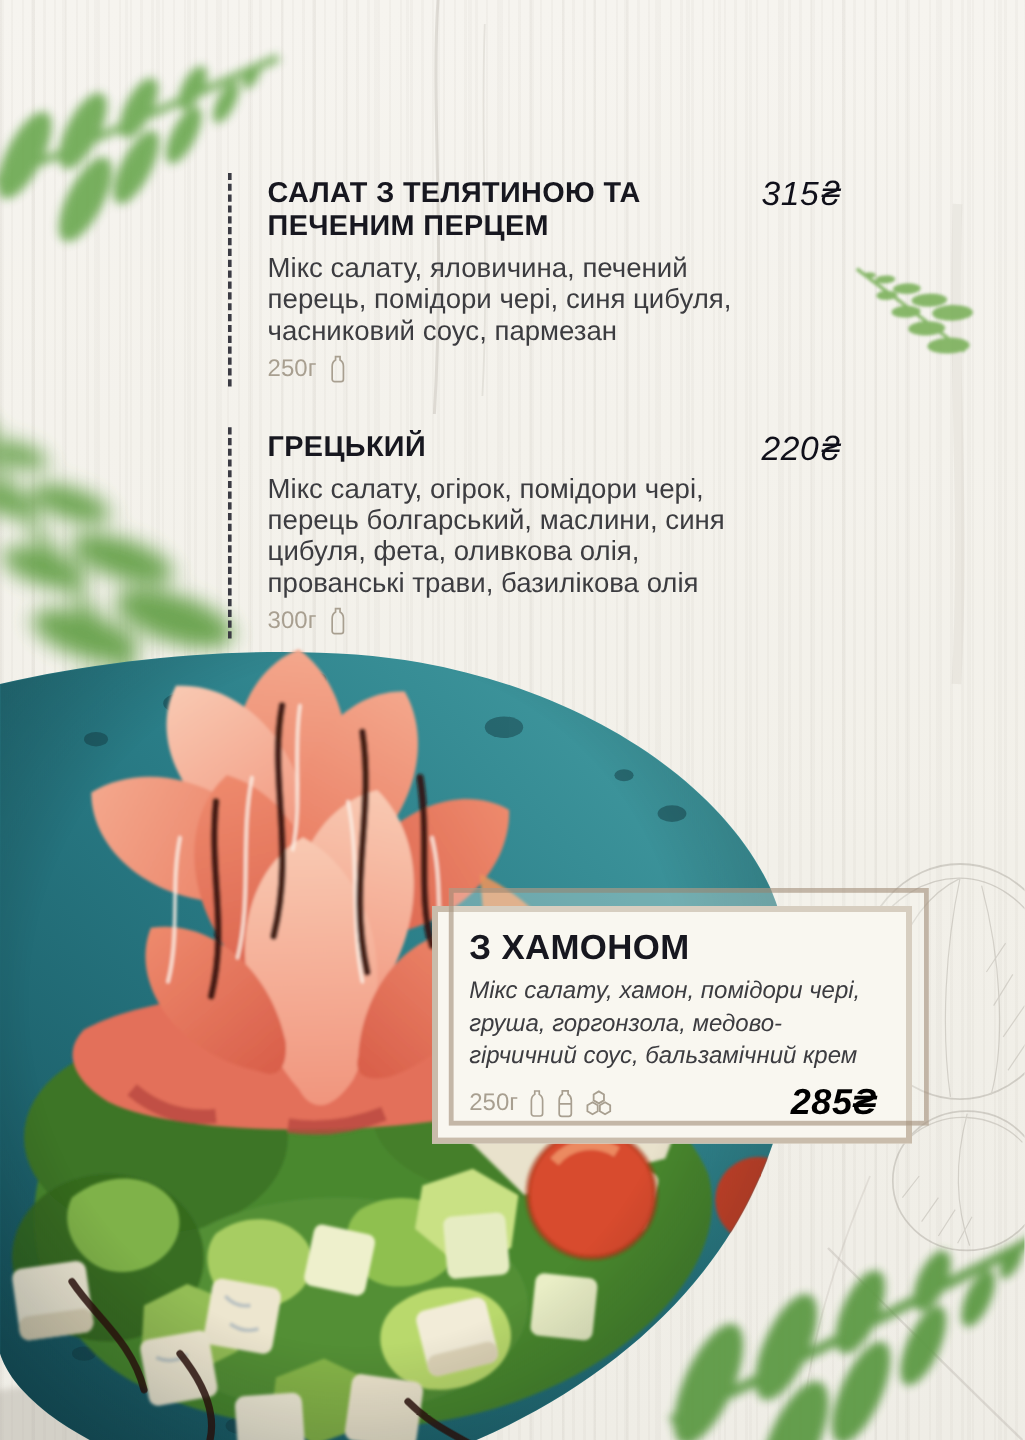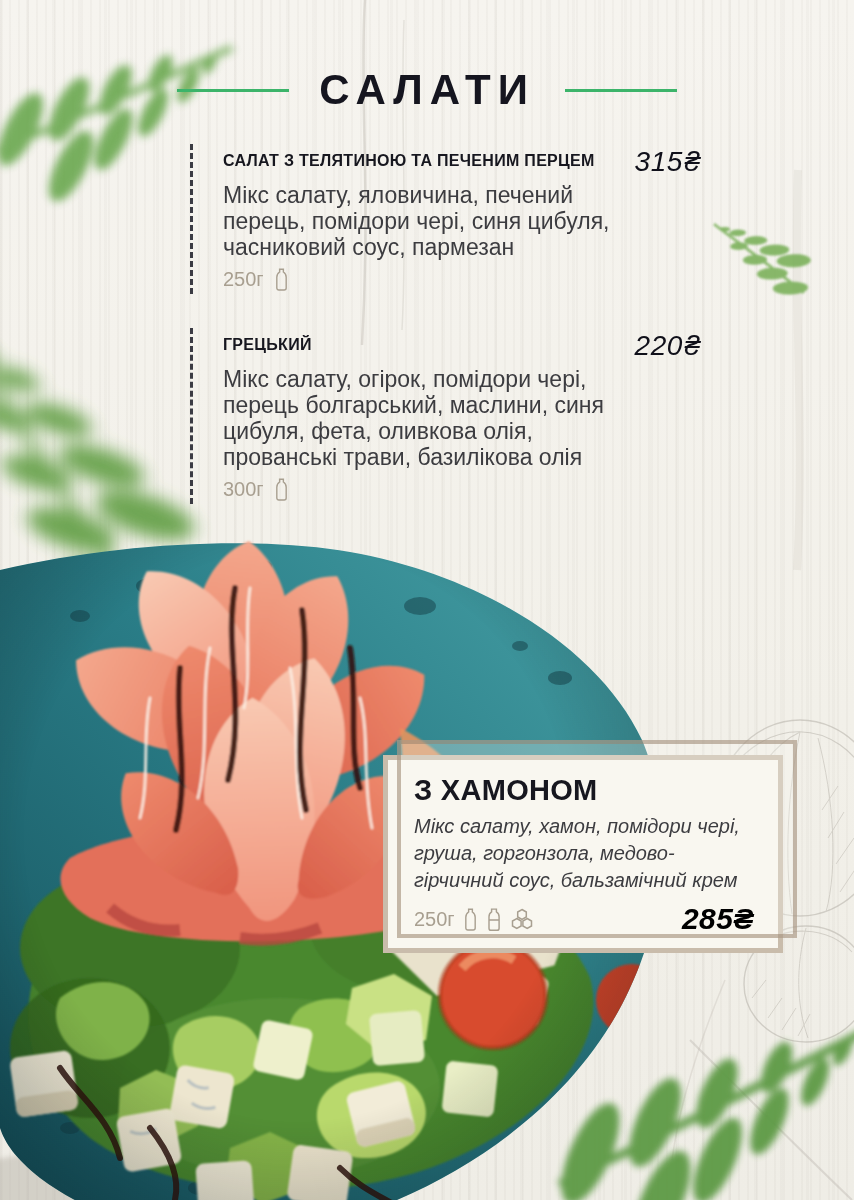--- a/index.html
+++ b/index.html
@@ -15,36 +15,36 @@
   .texture-overlay{position:absolute;inset:0;z-index:0;pointer-events:none;}
 
   
   .menu-header{position:absolute;top:66px;left:0;width:100%;display:flex;align-items:center;justify-content:center;gap:30px;z-index:2;}
   .header-line{width:112px;height:3px;background:#3cb46a;}
   .menu-title{font-size:42px;font-weight:600;letter-spacing:7px;color:#15151f;}
 
   
   .menu-items{position:absolute;left:190px;top:144px;width:512px;z-index:2;}
   .menu-item{position:relative;border-left:3px dashed #3b3b43;padding:3px 0 2px 30px;margin-bottom:34px;}
-  .item-name{font-size:16px;line-height:28px;font-weight:800;color:#17171f;max-width:380px;letter-spacing:.3px;}
+  .item-name{font-size:24px;line-height:28px;font-weight:800;color:#17171f;max-width:380px;letter-spacing:.3px;}
   .item-price{position:absolute;right:0;top:2px;font-size:28px;font-weight:400;font-style:italic;color:#10101a;letter-spacing:.5px;}
   .item-desc{margin-top:7px;font-size:23px;line-height:26px;color:#3c3c40;max-width:388px;}
   .weight-row{margin-top:7px;display:flex;align-items:center;gap:10px;color:#a89f90;font-size:20px;}
   .weight-row svg{display:block;}
 
   
   .salad-photo{position:absolute;left:0;top:528px;width:670px;height:672px;z-index:1;}
 
   
   .leaves{position:absolute;inset:0;z-index:1;pointer-events:none;}
   .sketch{position:absolute;left:688px;top:688px;width:166px;height:370px;z-index:1;pointer-events:none;}
 
   
   .featured-card{
-    position:absolute;left:383px;top:755px;width:400px;box-sizing:border-box;min-height:186px;
+    position:absolute;left:360px;top:755px;width:400px;box-sizing:border-box;min-height:186px;
     background:#f9f7f0;border:5px solid #c9bcab;z-index:5;padding:14px 16px 12px 26px;
   }
   .featured-card::before{
     content:"";position:absolute;inset:-5px;transform:translate(14px,-15px);
     border:4px solid rgba(153,131,108,.55);background:rgba(250,248,242,.30);z-index:-1;
   }
   .featured-name{font-size:29px;font-weight:800;color:#17171f;letter-spacing:.3px;}
   .featured-desc{margin-top:6px;font-size:20px;line-height:27px;color:#3c3c40;max-width:342px;font-style:italic;}
   .featured-bottom{margin-top:8px;display:flex;align-items:center;justify-content:space-between;padding-right:8px;}
   .featured-weight{display:flex;align-items:center;gap:8px;color:#a89f90;font-size:20px;}
@@ -102,25 +102,20 @@
     <path d="M60 210 C 40 150, 58 70, 112 44" stroke="#a5a097" stroke-width="1.2"></path>
     <path d="M112 44 C 100 100, 96 170, 104 226" stroke="#a5a097" stroke-width="1"></path>
     <path d="M130 50 C 146 110, 150 180, 138 224" stroke="#a5a097" stroke-width="1"></path>
     <ellipse cx="118" cy="296" rx="62" ry="58" stroke="#9d988f" stroke-width="1.4"></ellipse>
     <path d="M70 260 C 96 236, 140 238, 164 264" stroke="#a5a097" stroke-width="1.1"></path>
     <path d="M118 240 C 108 278, 108 316, 120 350" stroke="#a5a097" stroke-width="1"></path>
     <path d="M80 330 l14 -20 M94 342 l14 -22 M110 348 l12 -22 M64 310 l14 -18" stroke="#aaa59c" stroke-width="1"></path>
     <path d="M140 150 l16 -26 M148 176 l18 -26 M152 204 l16 -24 M134 122 l16 -24" stroke="#aaa59c" stroke-width="1"></path>
   </svg>
 
-  <div class="menu-header">
-    <div class="header-line"></div>
-    <div class="menu-title">САЛАТИ</div>
-    <div class="header-line"></div>
-  </div>
 
   <div class="menu-items">
 
     <div class="menu-item">
       <div class="item-name">САЛАТ З ТЕЛЯТИНОЮ ТА ПЕЧЕНИМ ПЕРЦЕМ</div>
       <div class="item-price">315₴</div>
       <div class="item-desc">Мікс салату, яловичина, печений перець, помідори чері, синя цибуля, часниковий соус, пармезан</div>
       <div class="weight-row">
         <span>250г</span>
         <svg width="15" height="25" viewBox="0 0 16 26">

